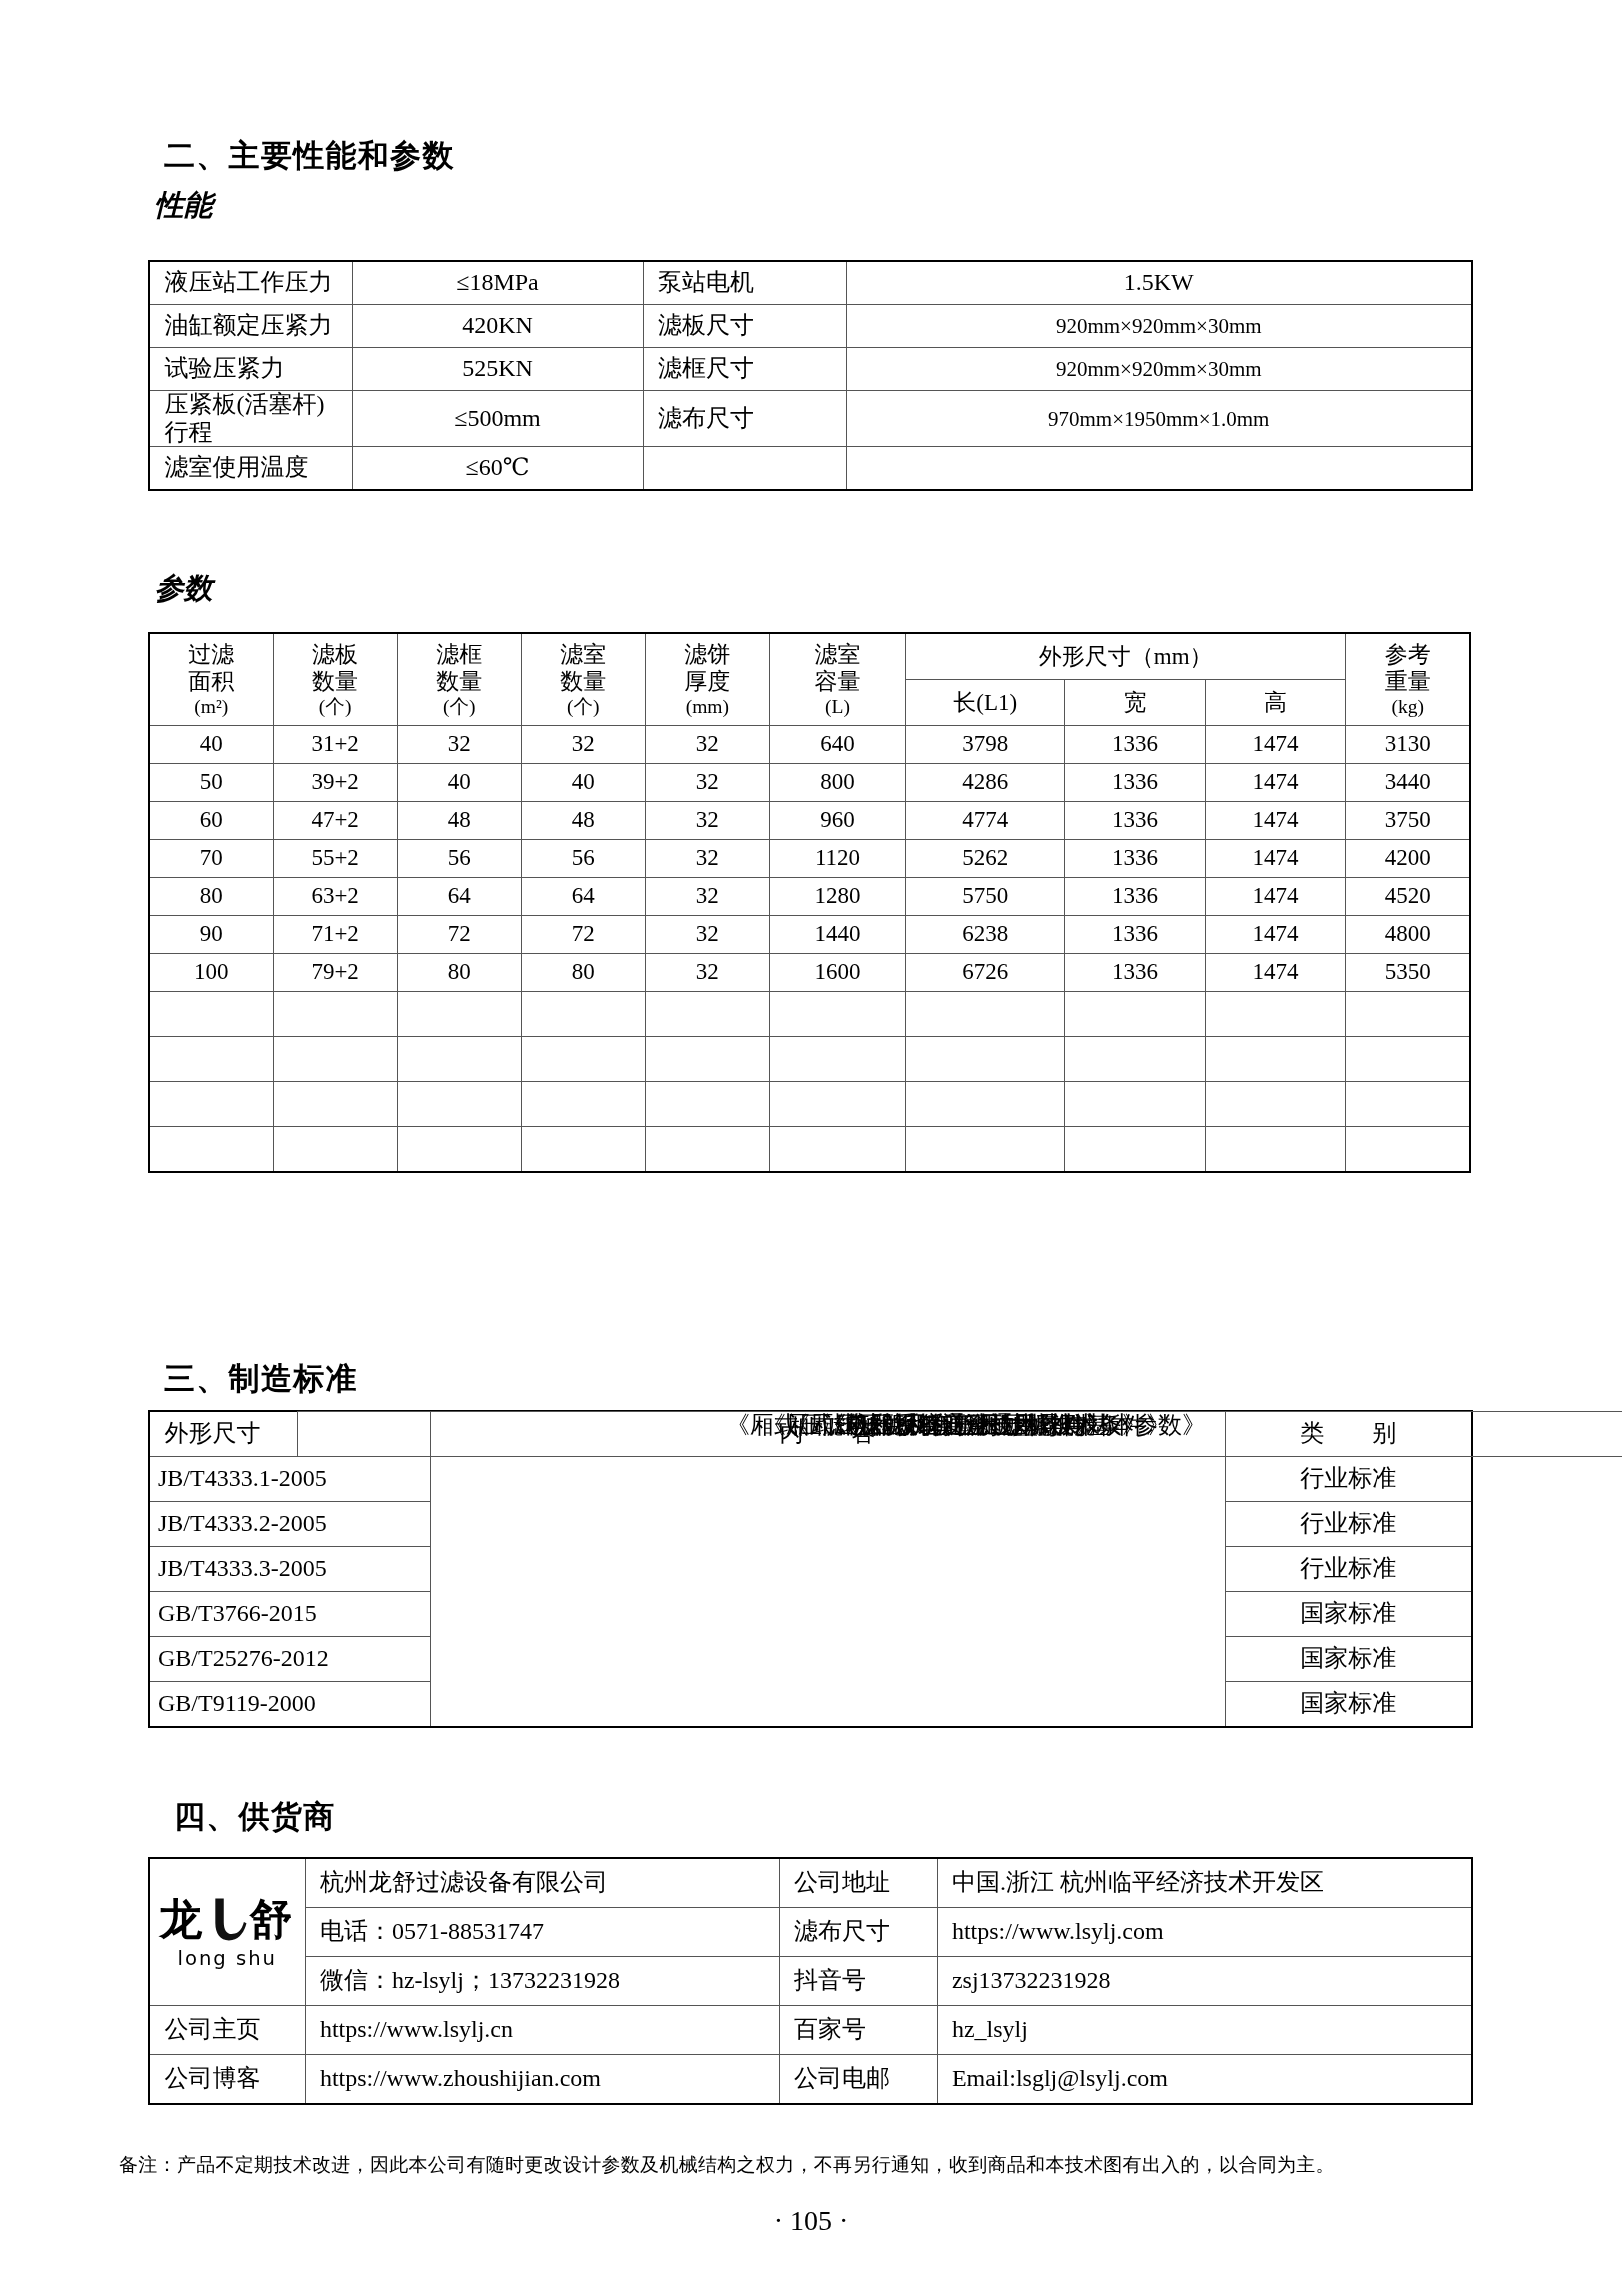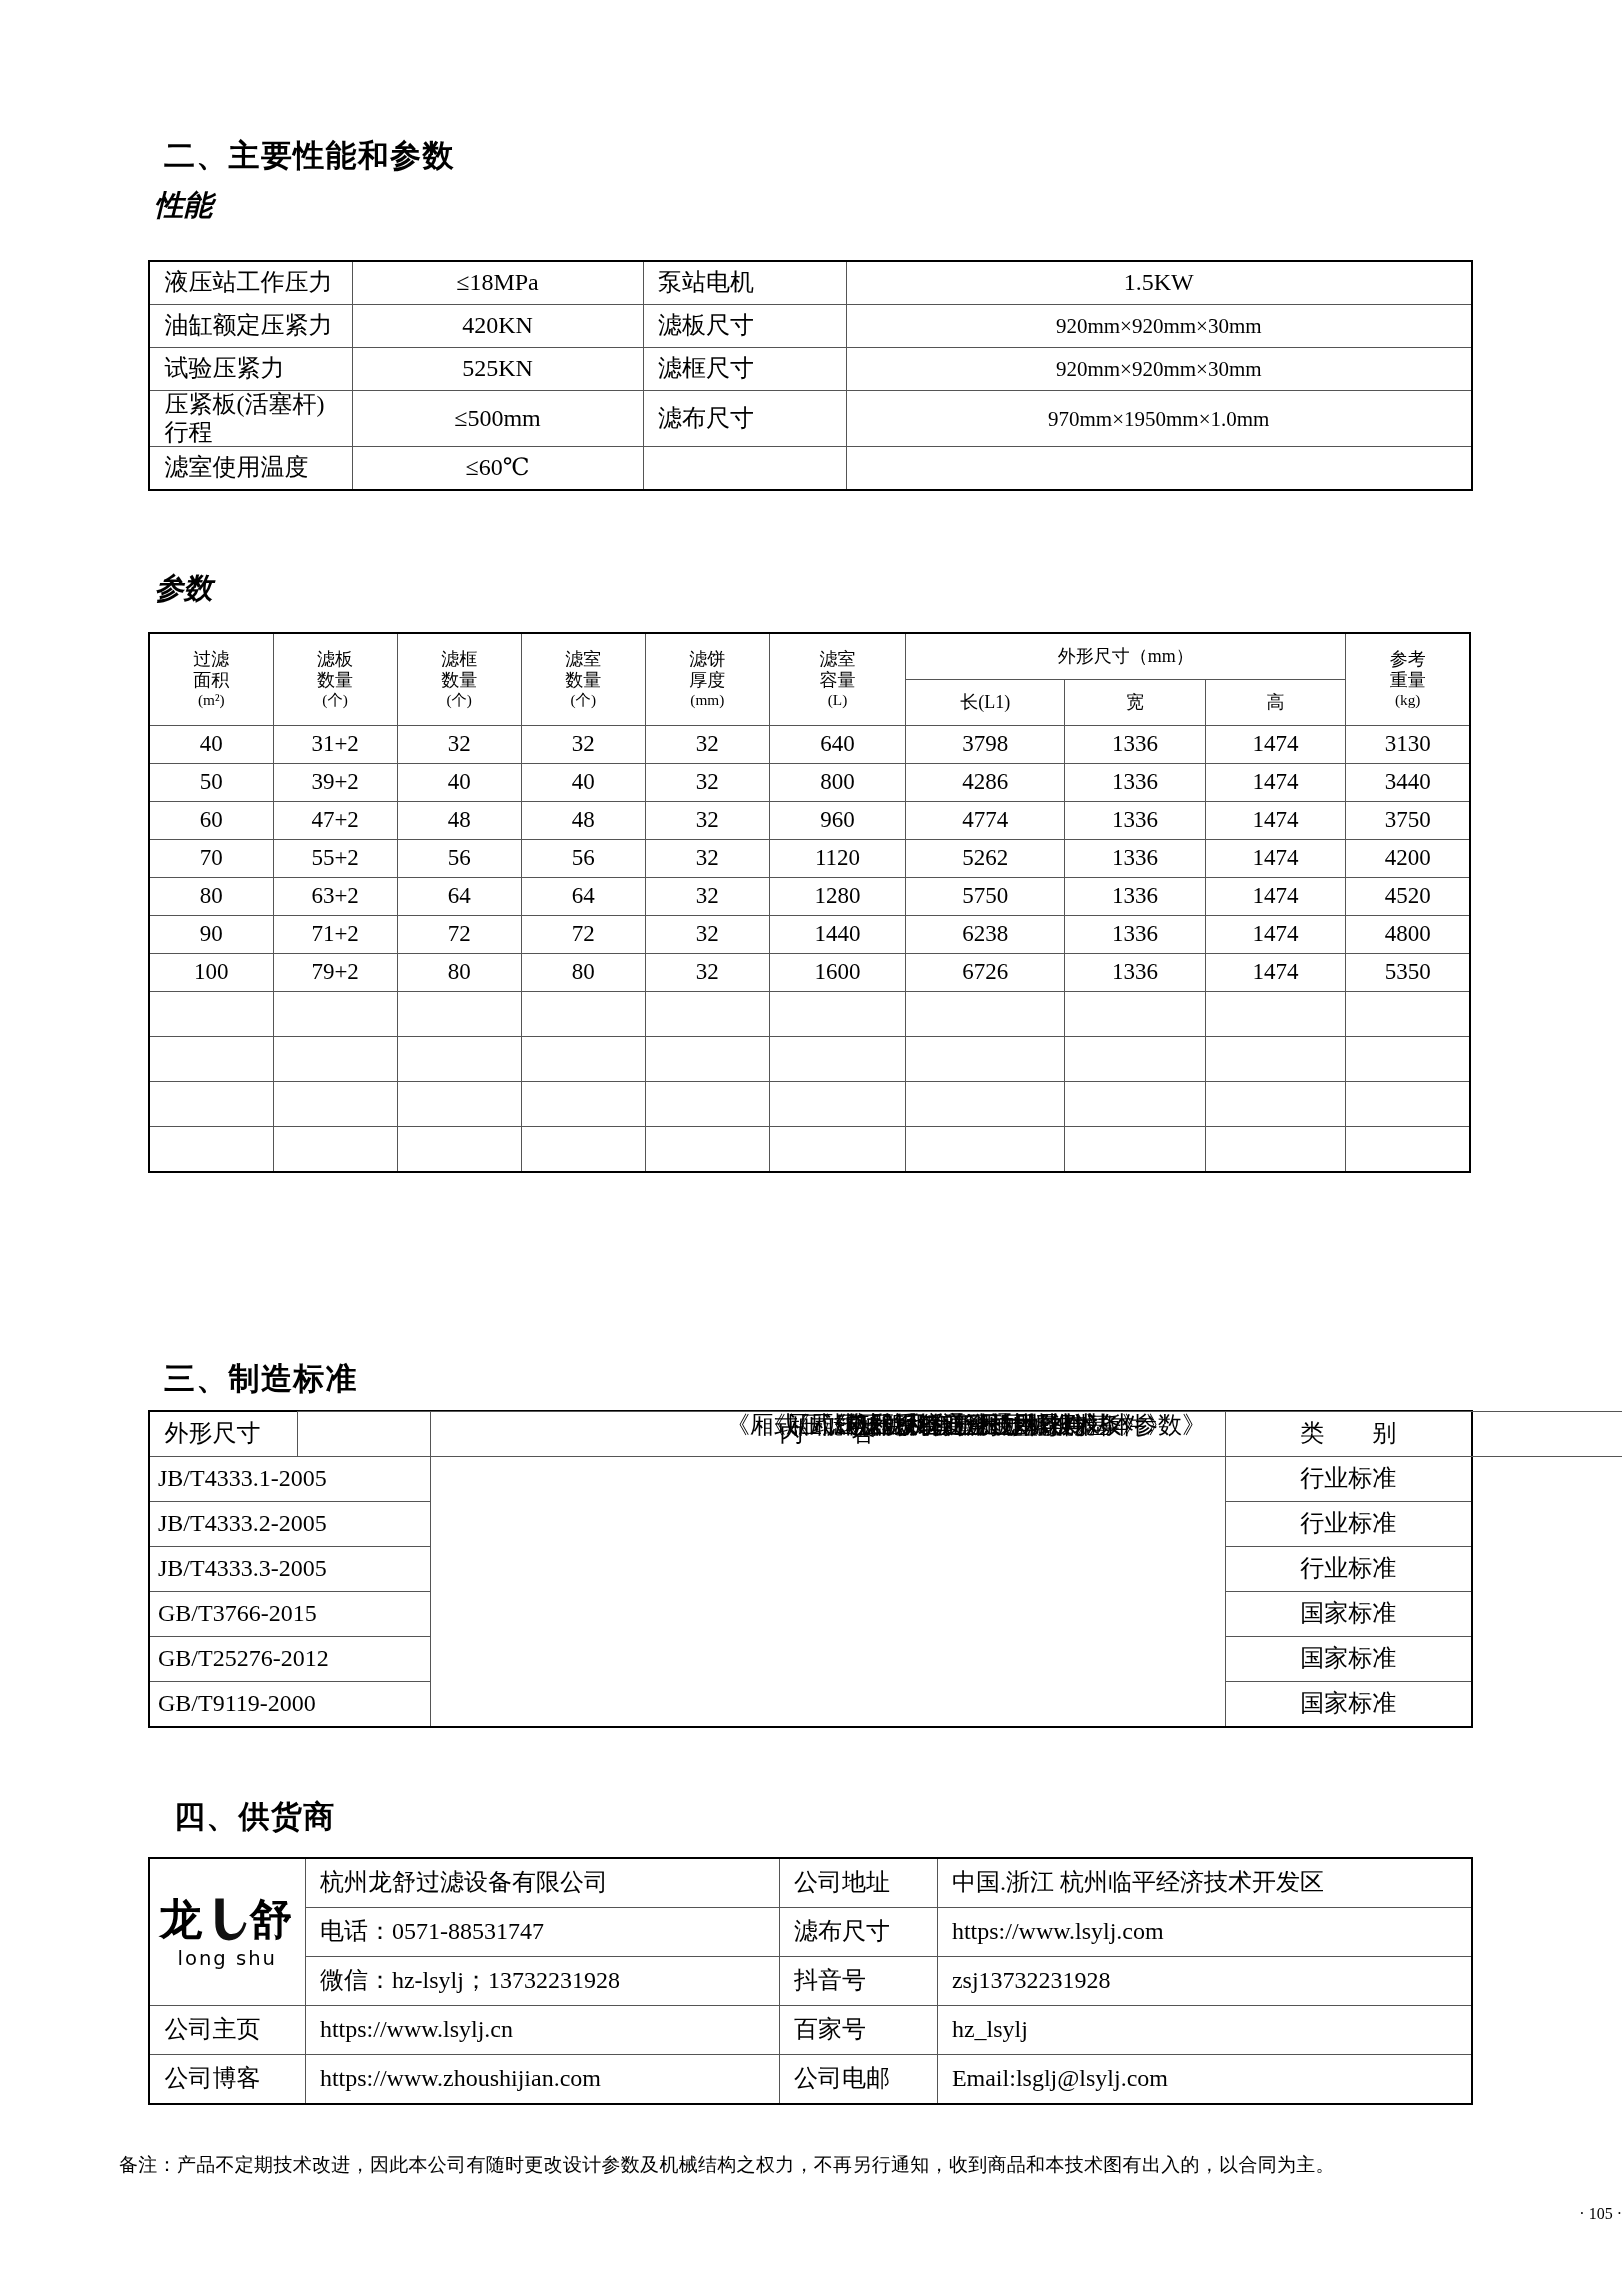--- a/index.html
+++ b/index.html
@@ -82,21 +82,21 @@
   #perf-table td.value.small { font-size: 21px; }
 
   
   #param-table { left: 0; top: 632px; }
   #param-table td {
     text-align: center;
     font-size: 23px;
     height: 37px;
   }
   #param-table td.hcell {
-    font-size: 18px;
+    font-size: 23px;
     line-height: 1.18;
     padding: 3.9px 1.3px;
   }
   #param-table td.hcell .u { font-size: 0.85em; }
   #param-table td.empty { height: 44px; }
 
   
   #std-table { left: 0; top: 1410px; }
   #std-table td { height: 44px; font-size: 24px; }
   #std-table td.code { text-align: left; padding-left: 8px; }
@@ -158,22 +158,22 @@
     font-size: 19px;
     font-family: "Liberation Serif", "DejaVu Serif", serif;
     letter-spacing: 0.3px;
     white-space: nowrap;
   }
   .page-number {
     position: absolute;
     left: 0;
     top: 2205px;
     width: 1622px;
-    text-align: right;
-    font-size: 16px;
+    text-align: center;
+    font-size: 28px;
     font-family: "Liberation Serif", "DejaVu Serif", serif;
   }
 </style>
 </head>
 <body>
 
 <div class="page">
   <div class="content">
 
     <h2 class="section-heading h-main-1">二、主要性能和参数</h2>

